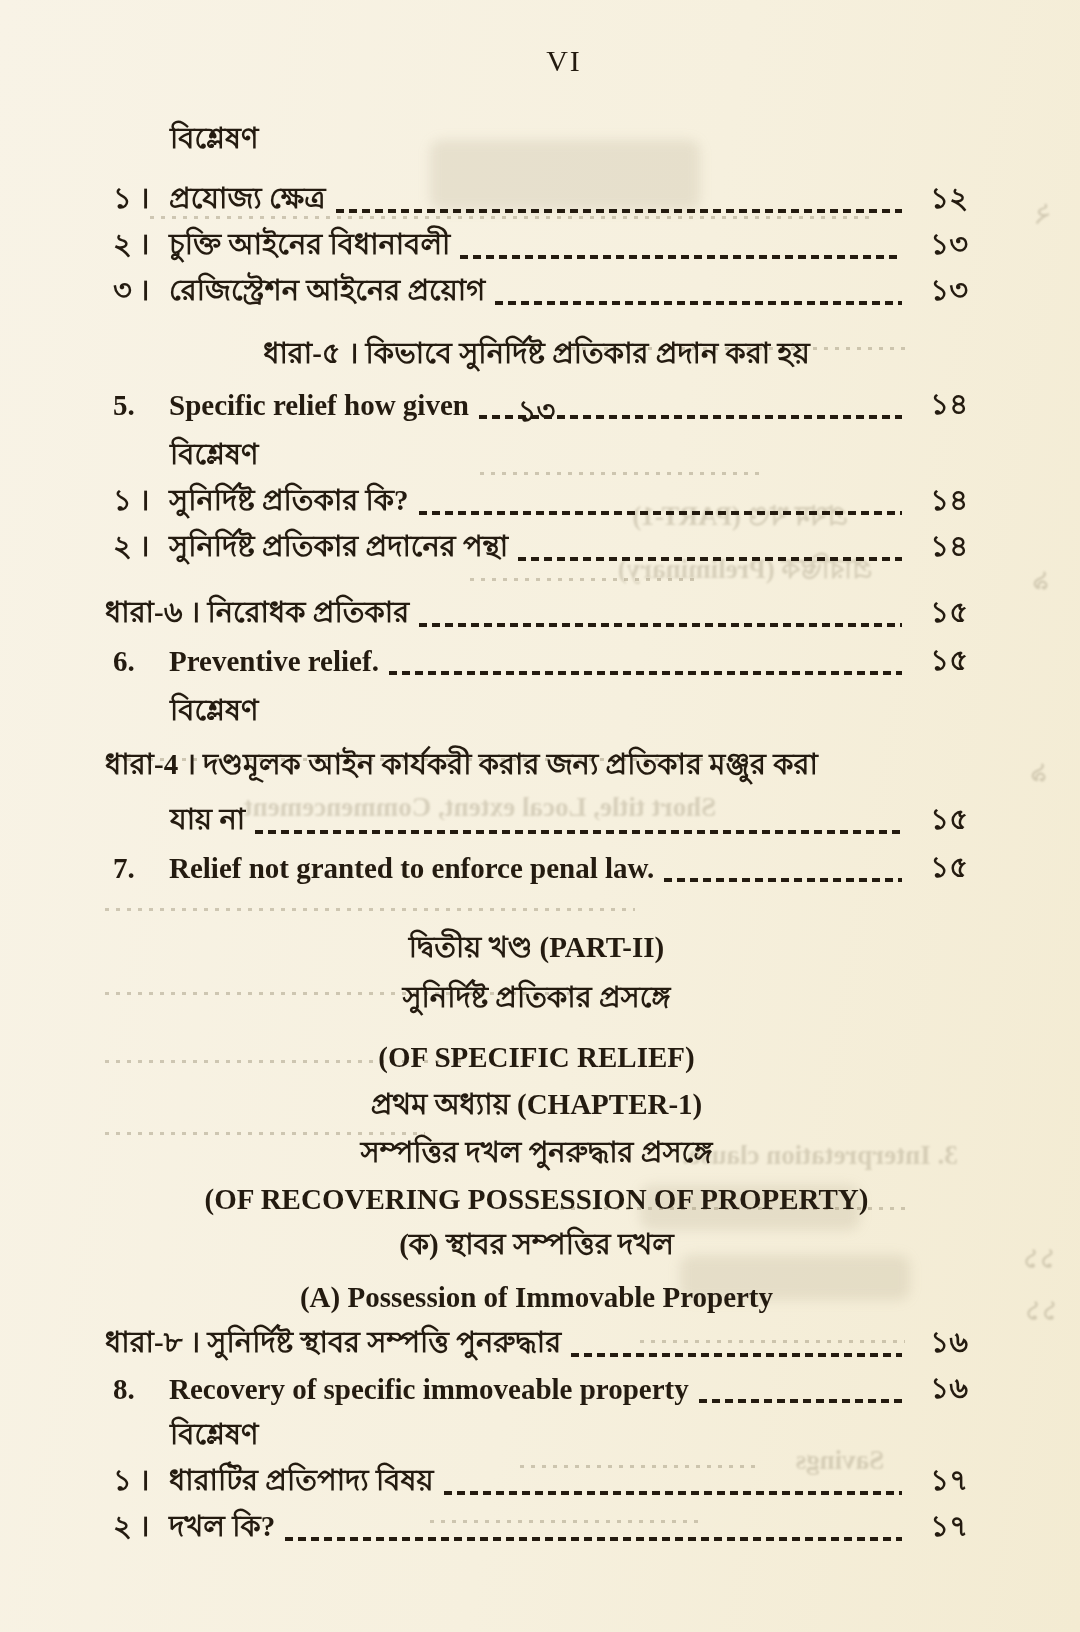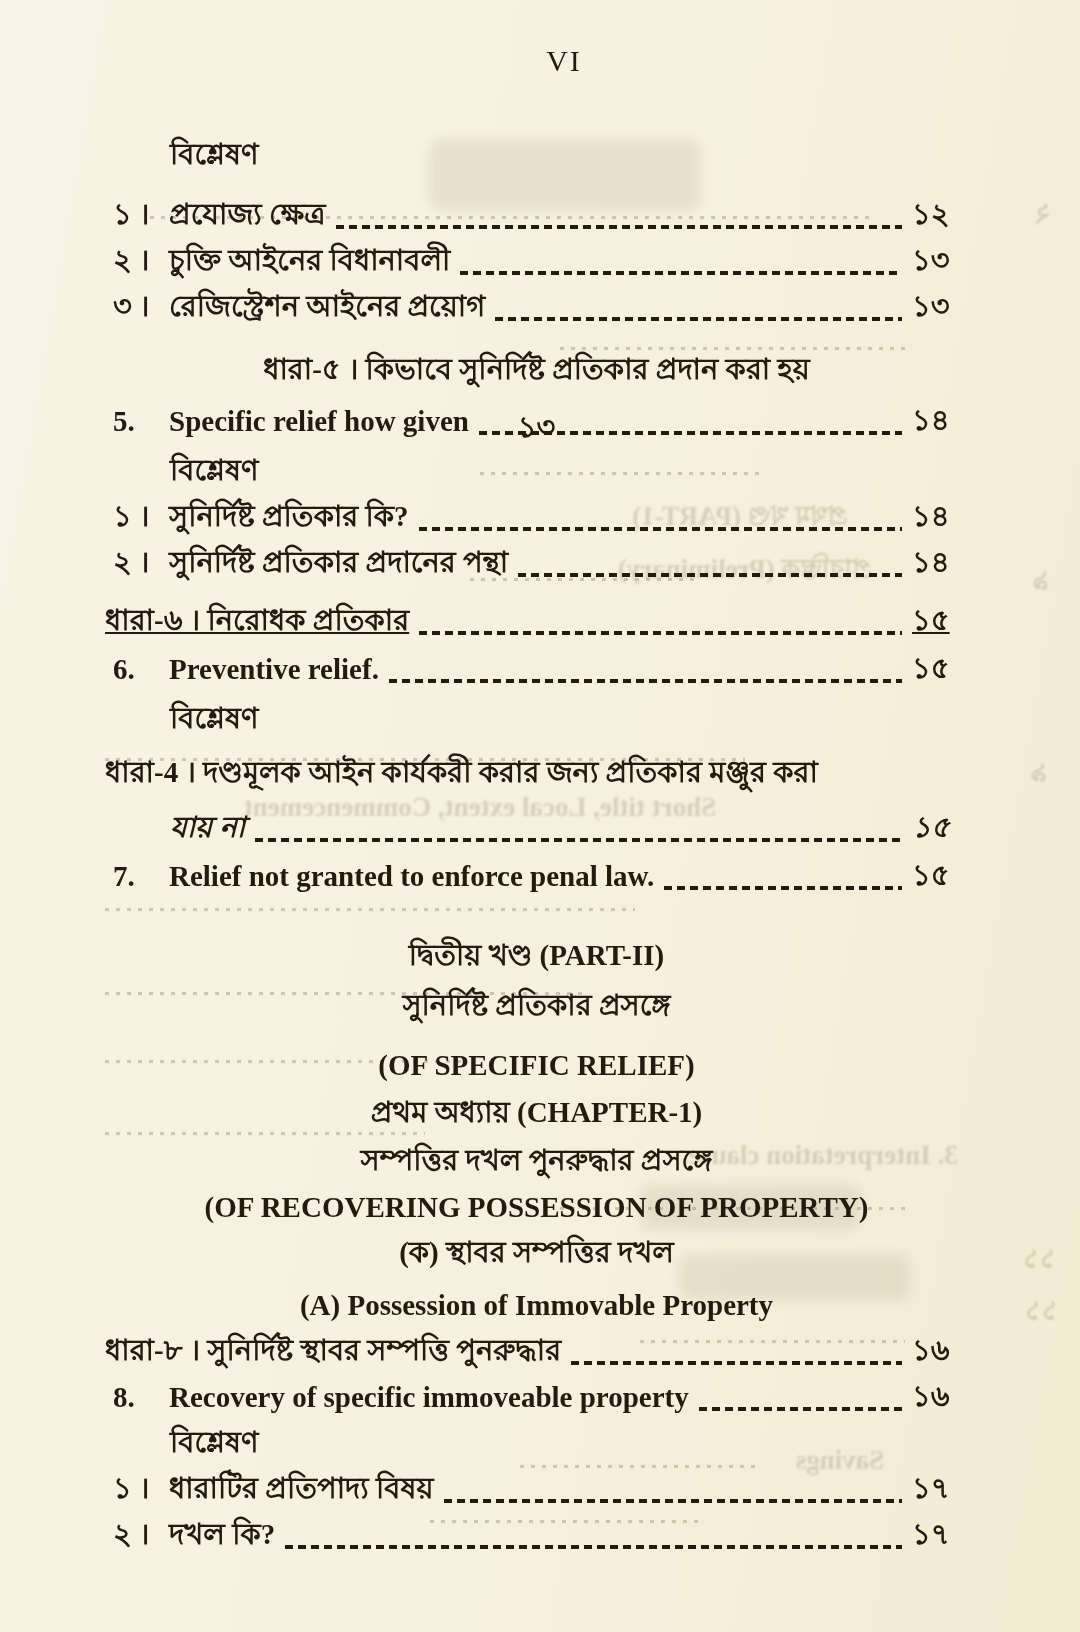--- a/index.html
+++ b/index.html
@@ -8,29 +8,29 @@
     --ghost:#9b9177;
   }
   html,body{margin:0;padding:0;}
   body{width:1080px;height:1632px;overflow:hidden;
        font-family:"Liberation Serif","DejaVu Serif",serif;}
   .page{position:relative;width:1080px;height:1632px;
         background:linear-gradient(100deg,#f8f3e6 0%,#f6f0de 55%,#f3ebd2 100%);
         color:var(--ink);overflow:hidden;}
   .folio{position:absolute;top:44px;left:0;right:0;text-align:center;
          font-size:30px;font-weight:400;letter-spacing:2px;padding-left:48px;}
-  .content{position:absolute;left:105px;right:112px;top:16px;padding-top:116px;}
+  .content{position:absolute;left:105px;right:112px;top:0;padding-top:116px;}
   .row{display:flex;align-items:center;height:46px;font-size:29px;font-weight:700;}
   .bn{font-family:"Liberation Serif","DejaVu Serif",serif;}
   .en{font-family:"Liberation Serif","DejaVu Serif",serif;}
   .num{flex:0 0 64px;padding-left:8px;box-sizing:border-box;white-space:nowrap;}
   .txt{white-space:nowrap;}
   .leader{flex:1 1 auto;height:4px;margin:0 10px 9px 10px;align-self:flex-end;
           background:repeating-linear-gradient(90deg,var(--ink) 0 8px,transparent 8px 13px);}
-  .pg{flex:0 0 56px;text-align:left;white-space:nowrap;}
+  .pg{flex:0 0 56px;text-align:right;white-space:nowrap;}
   .subhead{margin-left:65px;}
   .center{justify-content:center;text-align:left;}
   .indent2{margin-left:65px;}
   
   .ghost-layer{position:absolute;inset:0;pointer-events:none;}
   .ghost{position:absolute;transform:scaleX(-1);color:var(--ghost);opacity:.34;
          filter:blur(1px);font-weight:700;white-space:nowrap;font-size:27px;}
   .gnum{position:absolute;transform:scaleX(-1);color:var(--ghost);opacity:.38;
         filter:blur(1px);font-weight:700;font-size:26px;}
   .smudge{position:absolute;background:rgba(150,138,105,.16);filter:blur(6px);
@@ -125,42 +125,42 @@
       <span class="pg bn">১৪</span>
     </div>
 
     <div class="row">
       <span class="num bn">২ ।</span>
       <span class="txt bn">সুনির্দিষ্ট প্রতিকার প্রদানের পন্থা</span>
       <span class="leader"></span>
       <span class="pg bn">১৪</span>
     </div>
 
-    <div class="row" style="margin-top:12px;text-decoration:underline;">
+    <div class="row" style="margin-top:20px;">
       <span class="txt bn">ধারা-৬ । নিরোধক প্রতিকার</span>
       <span class="leader"></span>
       <span class="pg bn">১৫</span>
     </div>
 
     <div class="row" style="margin-top:2px;">
       <span class="num en">6.</span>
       <span class="txt en">Preventive relief.</span>
       <span class="leader"></span>
       <span class="pg bn">১৫</span>
     </div>
 
     <div class="row subhead" style="margin-top:4px;">
       <span class="txt bn">বিশ্লেষণ</span>
     </div>
 
     <div>
       <div class="row" style="margin-top:8px;">
         <span class="txt bn">ধারা-4 । দণ্ডমূলক আইন কার্যকরী করার জন্য প্রতিকার মঞ্জুর করা</span>
       </div>
-      <div class="row" style="margin-top:9px;font-style:italic;">
+      <div class="row" style="margin-top:9px;">
         <span class="txt bn indent2">যায় না</span>
         <span class="leader"></span>
         <span class="pg bn">১৫</span>
       </div>
     </div>
 
     <div class="row" style="margin-top:2px;">
       <span class="num en">7.</span>
       <span class="txt en">Relief not granted to enforce penal law.</span>
       <span class="leader"></span>

